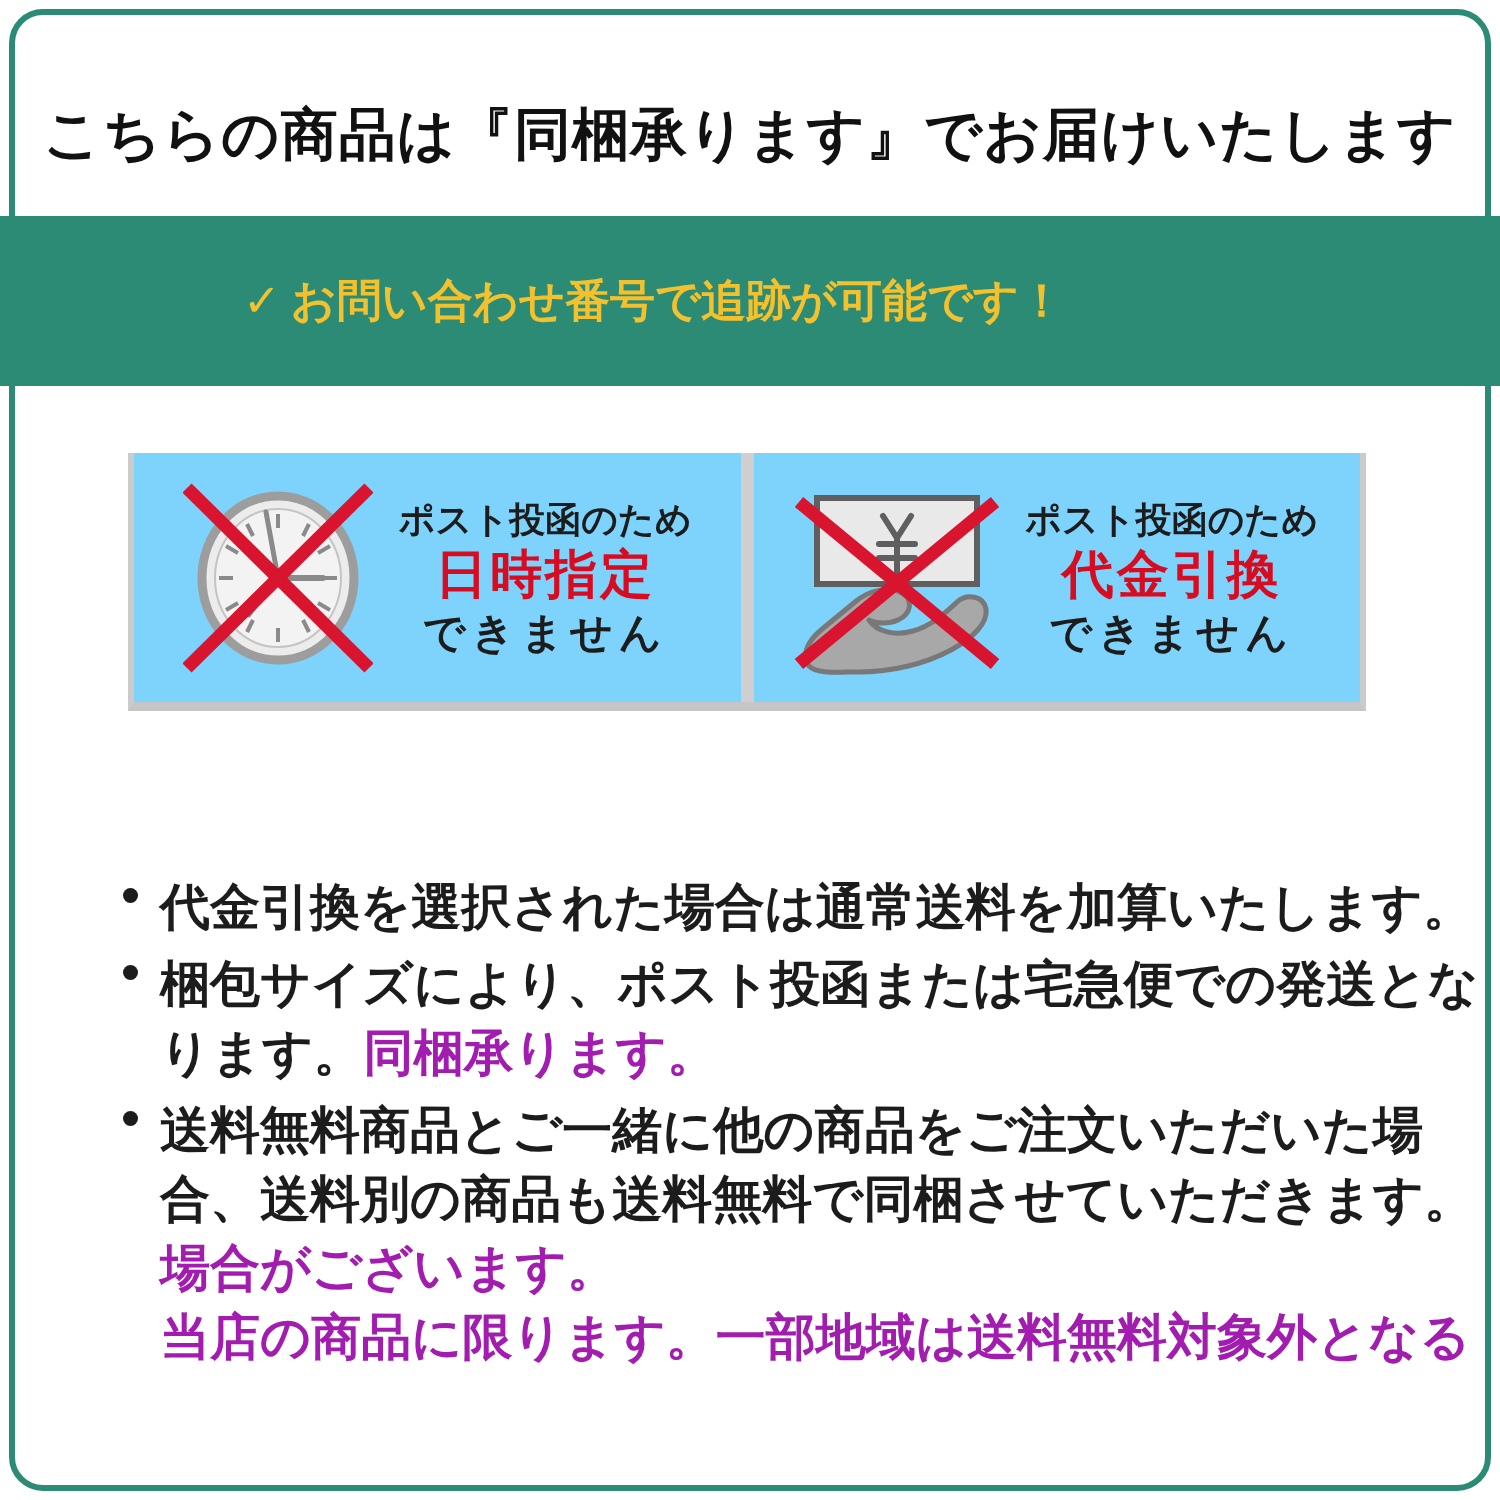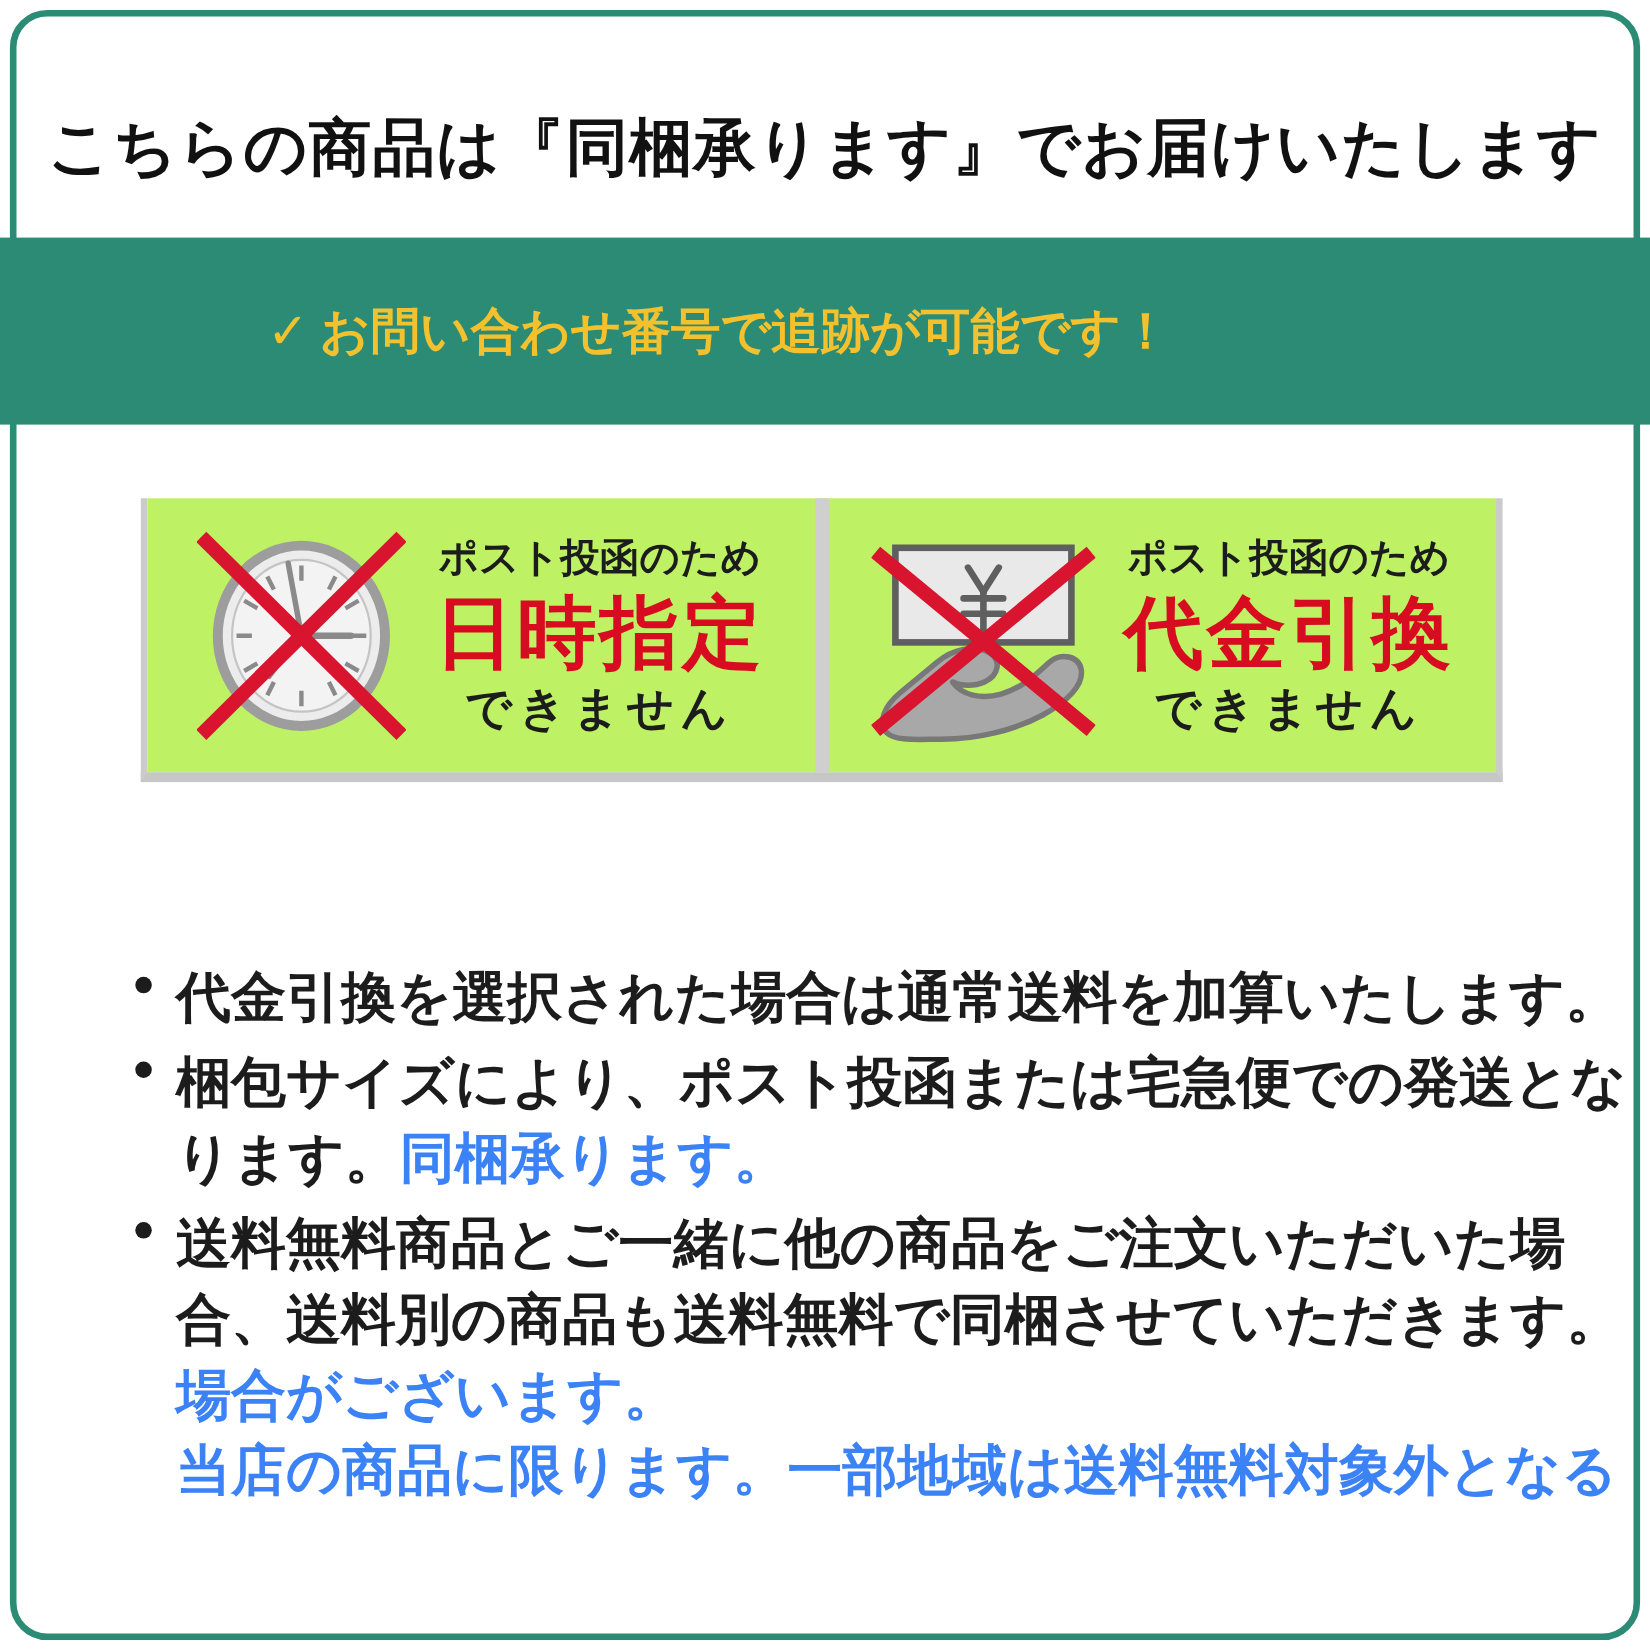--- a/index.html
+++ b/index.html
@@ -41,41 +41,41 @@
   .warnhead-text{
     color:#ffffff;font-size:54px;font-weight:bold;letter-spacing:3px;white-space:nowrap;
   }
   .tri{width:66px;height:62px;flex:none;display:block;}
   .panels{
     display:flex;height:258px;box-sizing:border-box;background:#ffffff;
     border-left:6px solid #cbcbcb;border-right:6px solid #cbcbcb;border-bottom:9px solid #c6c6c6;
   }
   .panel{
     flex:1 1 0;display:flex;align-items:center;justify-content:center;gap:26px;
-    background:#bef264;
+    background:#7dd3fc;
   }
   .panel + .panel{border-left:13px solid #cfcfcf;}
   .icon-wrap{position:relative;flex:none;}
   .icon-wrap.clock{width:190px;height:196px;}
   .icon-wrap.money{width:204px;height:196px;}
   .icon-wrap svg{position:absolute;left:0;top:0;}
   .xover{z-index:3;}
   .ptext{text-align:center;}
   .reason{font-size:36px;font-weight:bold;color:#1c1c1c;line-height:1.2;white-space:nowrap;}
-  .big{font-size:72px;font-weight:bold;color:#d70c21;letter-spacing:3px;line-height:1.15;white-space:nowrap;margin:4px 0;}
+  .big{font-size:52px;font-weight:bold;color:#d70c21;letter-spacing:3px;line-height:1.15;white-space:nowrap;margin:4px 0;}
   .suffix{font-size:42px;font-weight:bold;color:#1c1c1c;letter-spacing:6px;line-height:1.15;white-space:nowrap;}
   
   .notes{position:absolute;left:110px;top:873px;width:1330px;z-index:2;}
   .note{margin:0 0 8px 0;}
   .note-line{
     font-size:50px;font-weight:bold;color:#1c1c1c;line-height:69px;
     padding-left:50px;white-space:nowrap;
   }
   .note-line.first{padding-left:0;}
-  .note-line .red{color:#3b82f6;}
+  .note-line .red{color:#a21caf;}
   .bullet{display:inline-block;width:50px;height:10px;position:relative;}
   .bullet::after{
     content:'';position:absolute;left:13px;top:-26px;width:15px;height:15px;
     border-radius:50%;background:#1c1c1c;
   }
 </style>
 </head>
 <body>
 
 <div class="frame"></div>

